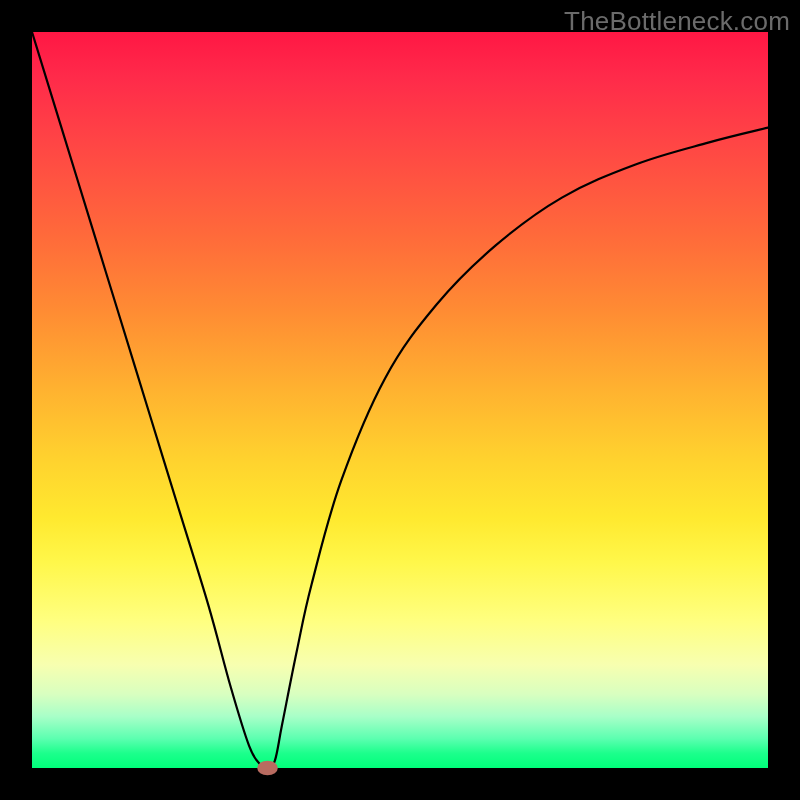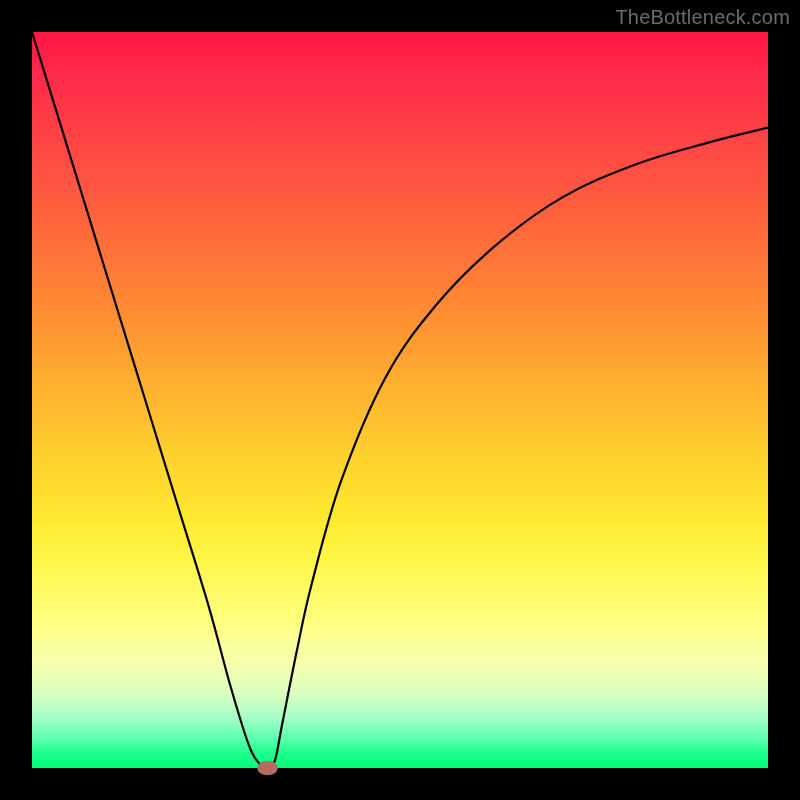--- a/index.html
+++ b/index.html
@@ -42,21 +42,21 @@
       #5cffb0 96%,
       #1cff8c 98%,
       #00ff7a 100%
     );
   }
   .watermark {
     position: absolute;
     top: 6px;
     right: 10px;
     color: #6b6b6b;
-    font-size: 20px;
+    font-size: 26px;
     letter-spacing: 0.2px;
     user-select: none;
   }
   svg.curve-layer {
     position: absolute;
     left: 0;
     top: 0;
     width: 736px;
     height: 736px;
     overflow: visible;

